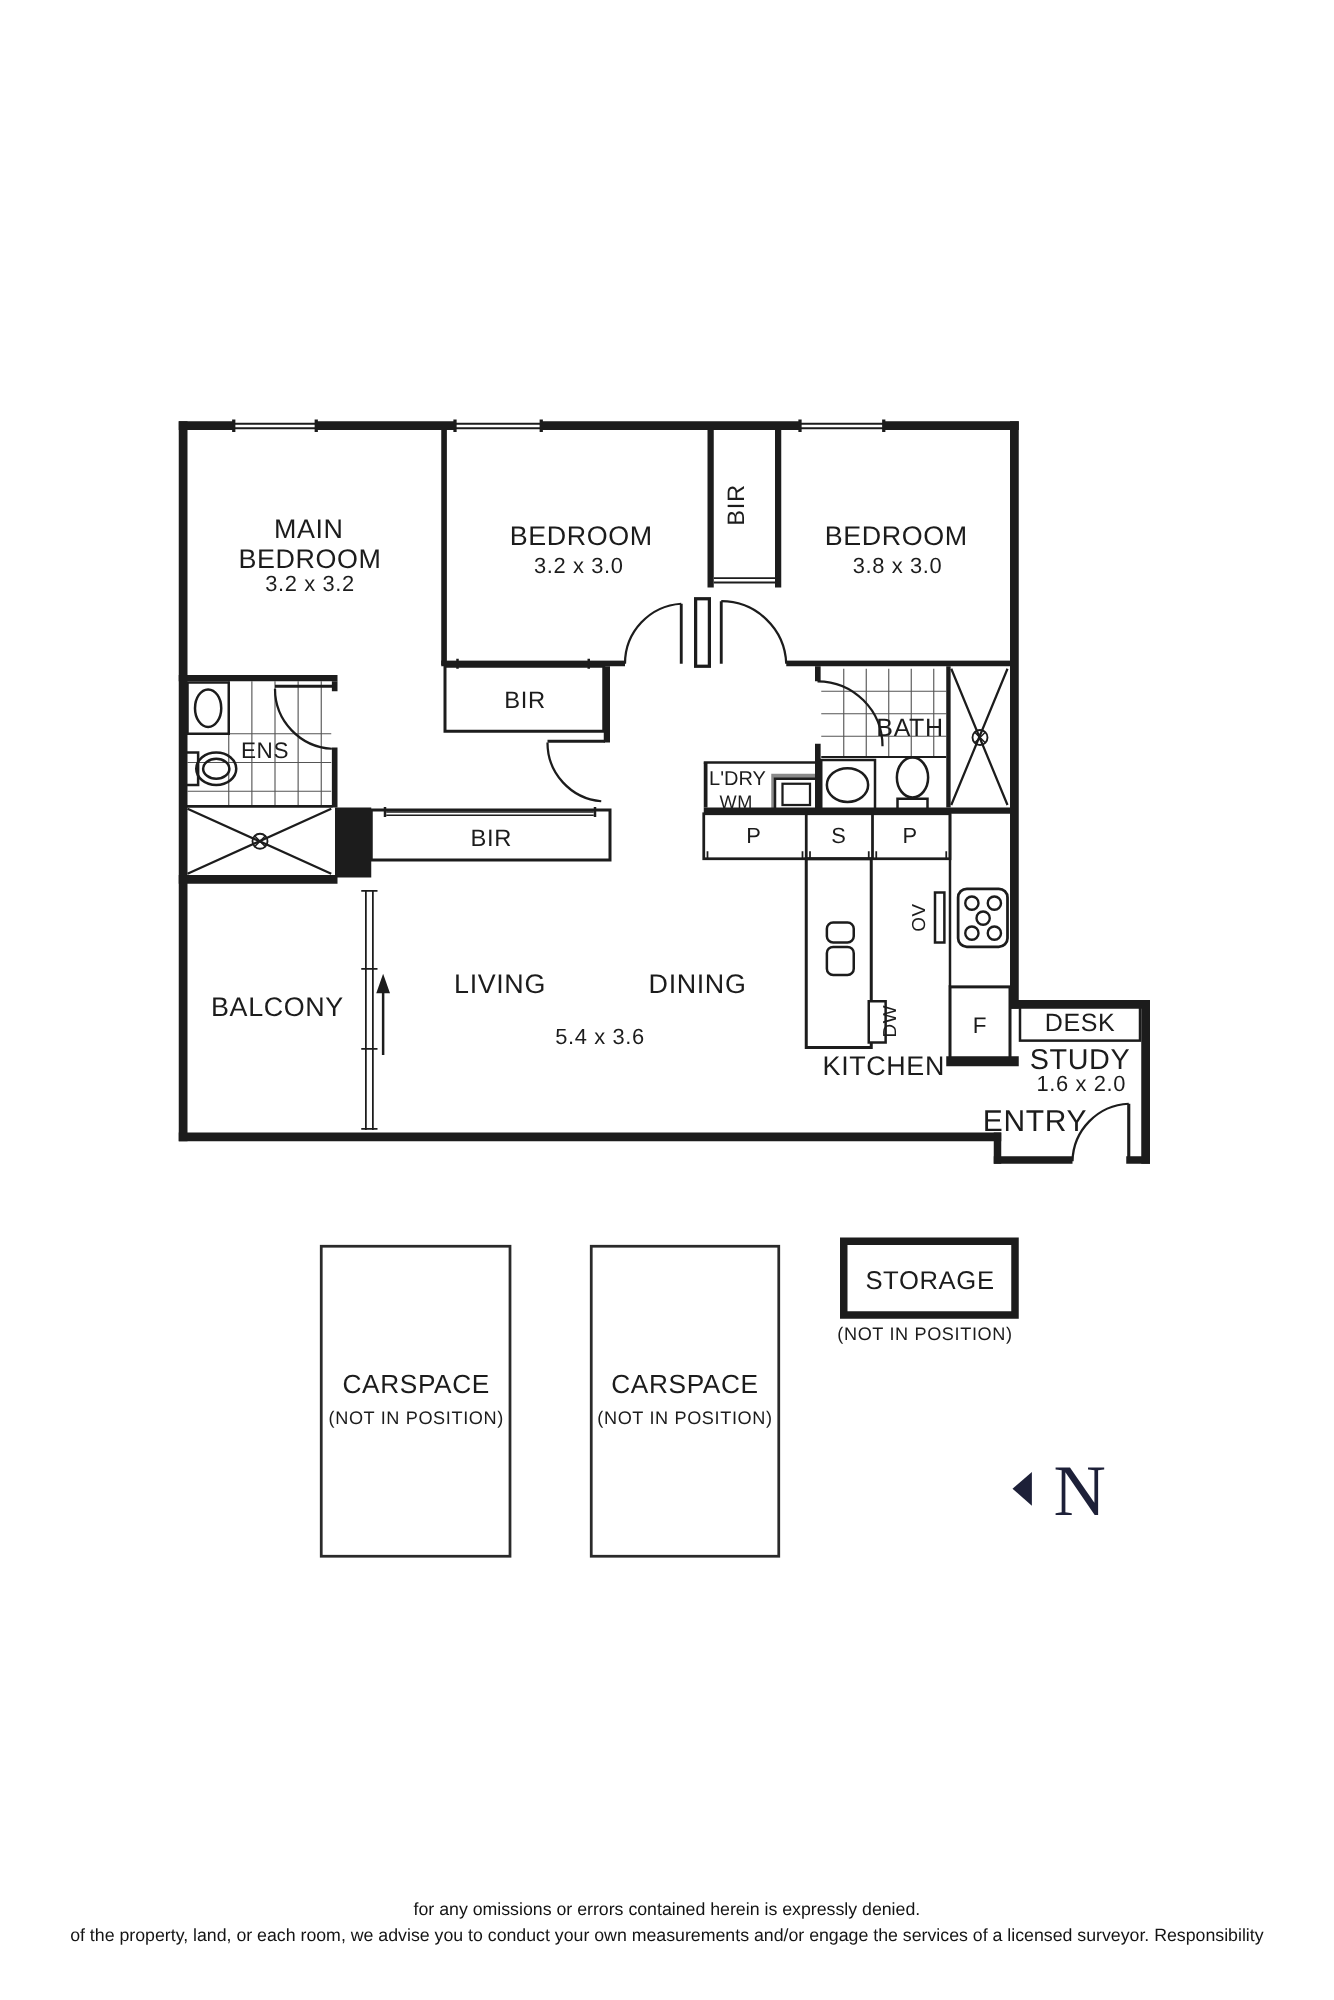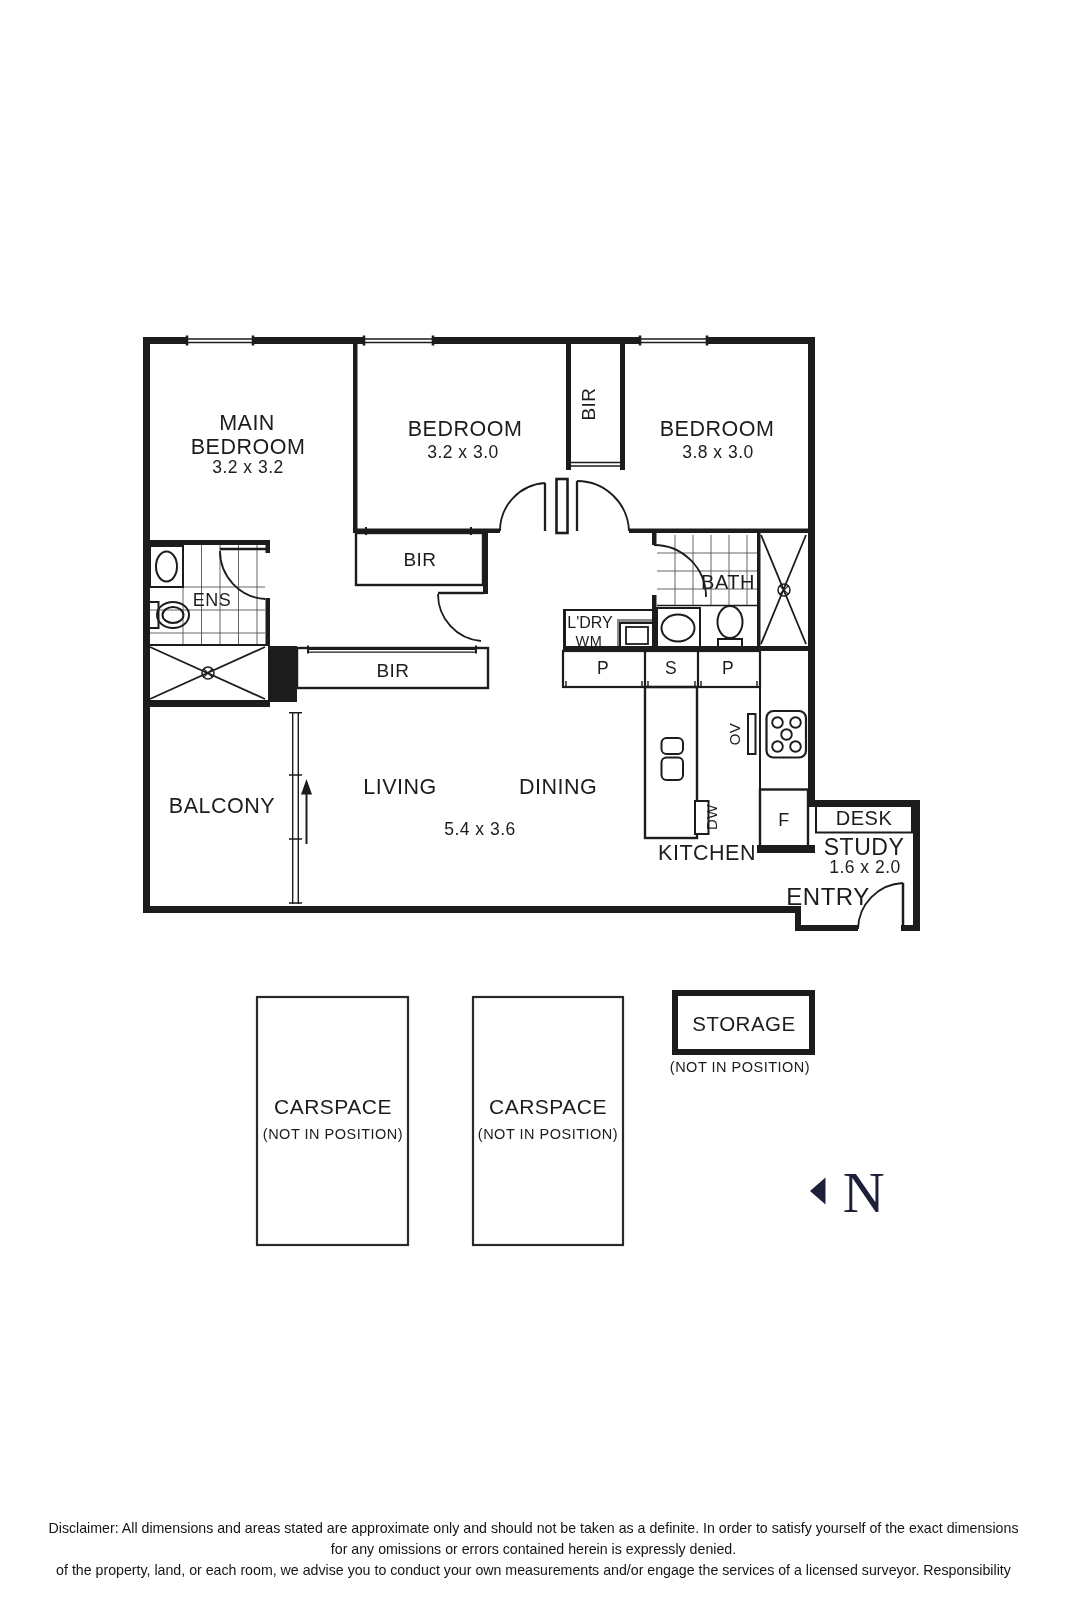--- a/index.html
+++ b/index.html
@@ -210,17 +210,16 @@
     </g>
   </g>
 
   <g>
     <polygon points="825.5,1177.5 825.5,1204.5 810,1191" fill="#1d2038"></polygon>
     <text x="864" y="1212" text-anchor="middle" class="n-lbl" fill="#1d2038" style="fill:#1d2038">N</text>
   </g>
 </svg>
 
 <div id="disclaimer">
-  <div>Disclaimer: All dimensions and areas stated are approximate only and should not be taken as a definite. In order to satisfy yourself of the exact dimensions</div>
   <div>for any omissions or errors contained herein is expressly denied.</div>
   <div>of the property, land, or each room, we advise you to conduct your own measurements and/or engage the services of a licensed surveyor. Responsibility</div>
 </div>
 </div>
 
 </body></html>

